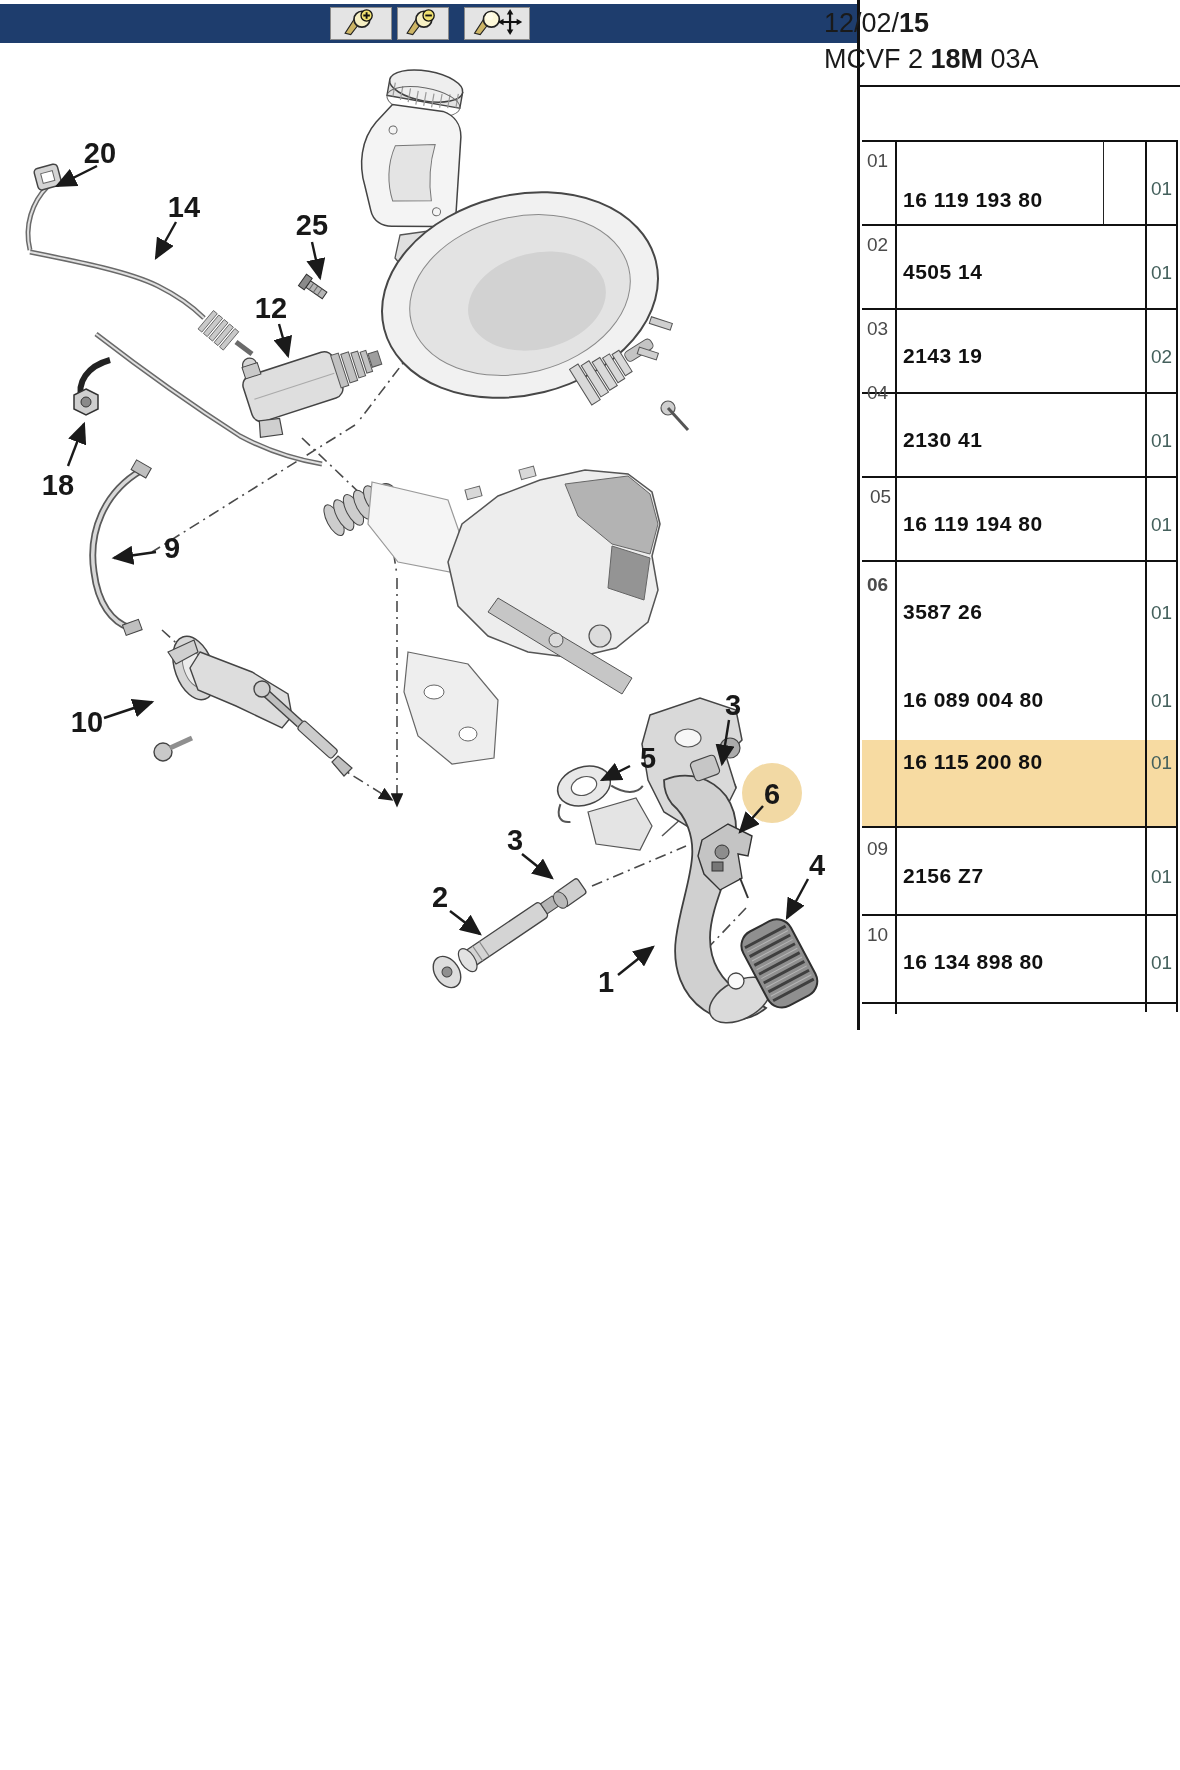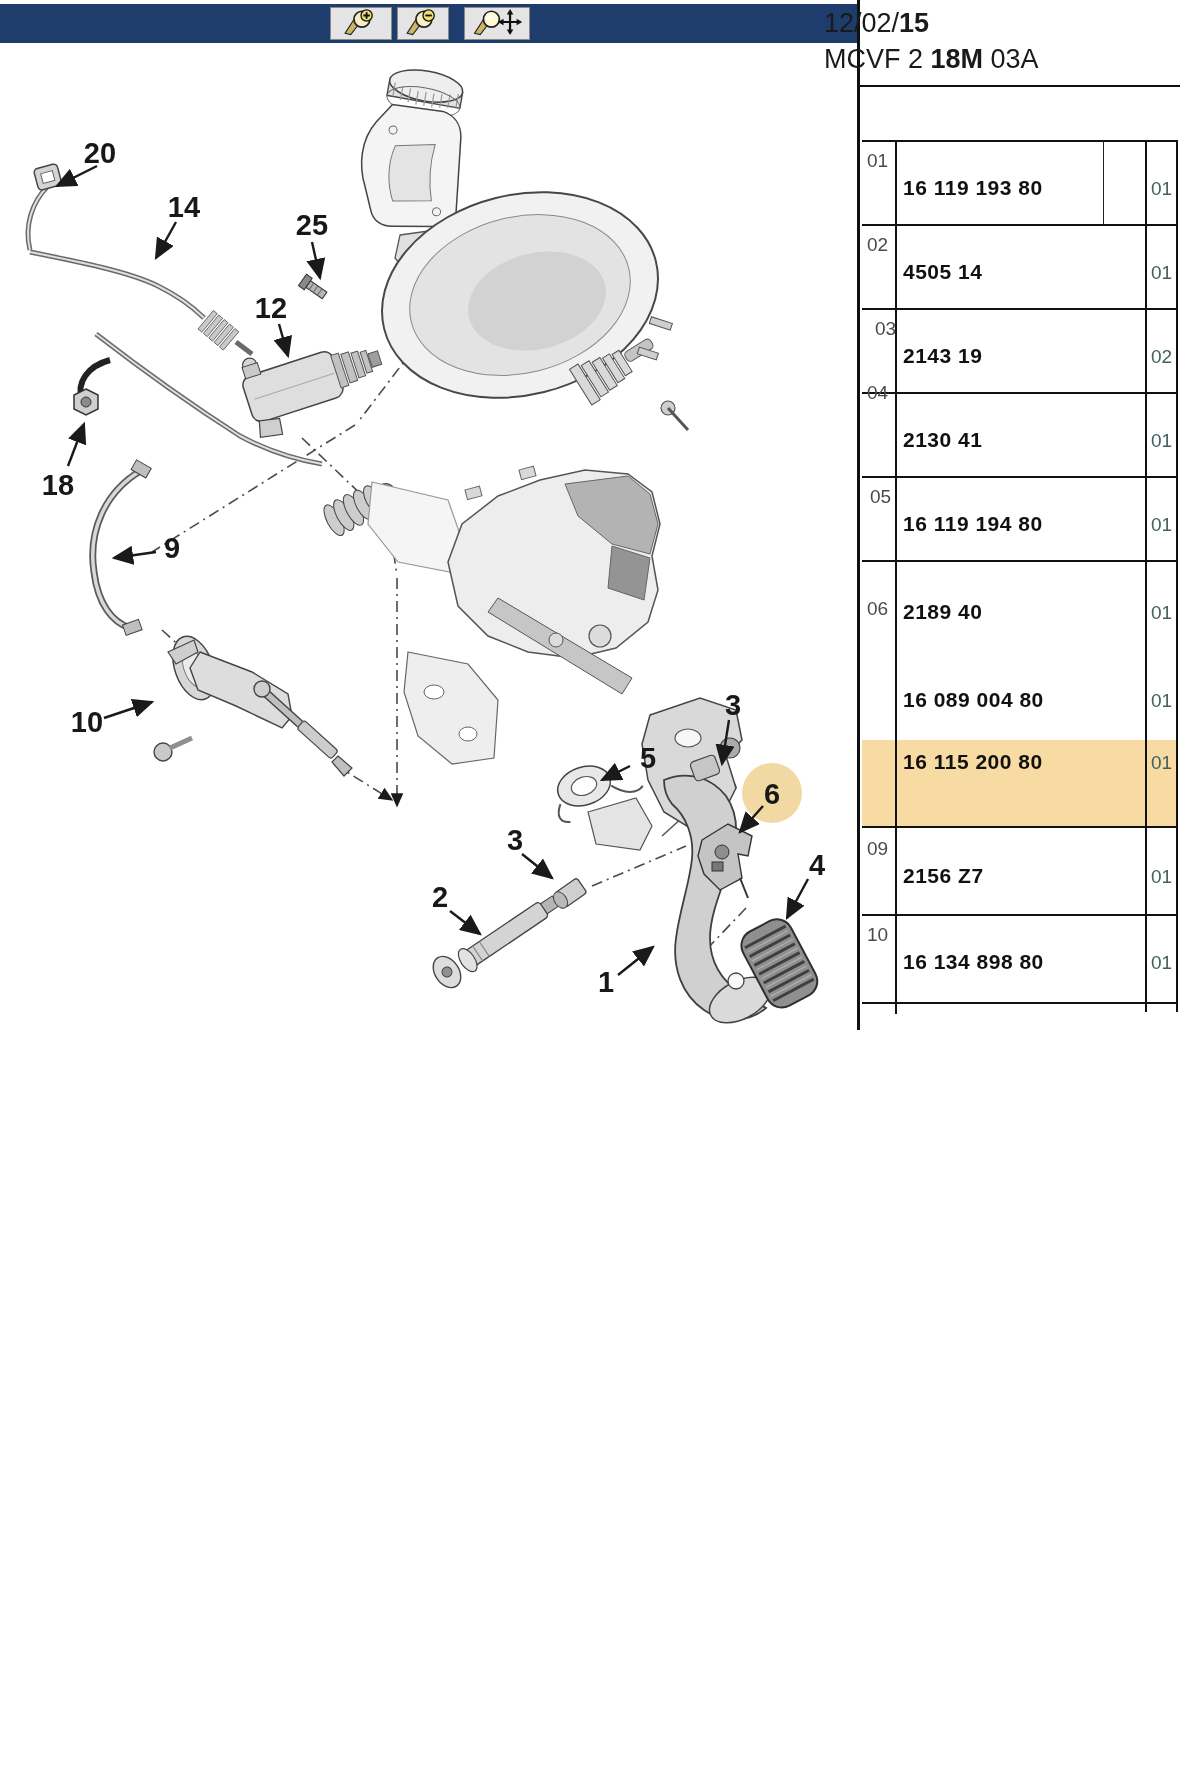--- a/index.html
+++ b/index.html
@@ -326,41 +326,41 @@
 <div class="abs hline gridline" style="left:862px;top:560px;width:316px;height:2px;"></div>
 <div class="abs hline gridline" style="left:862px;top:826px;width:316px;height:2px;"></div>
 <div class="abs hline gridline" style="left:862px;top:914px;width:316px;height:2px;"></div>
 <div class="abs hline gridline" style="left:862px;top:1002px;width:316px;height:2px;"></div>
 <div class="abs vline gridline" style="left:895px;top:140px;width:2px;height:874px;"></div>
 <div class="abs vline gridline" style="left:1103px;top:141px;width:1px;height:83px;background:#222;"></div>
 <div class="abs vline gridline" style="left:1145px;top:140px;width:2px;height:872px;"></div>
 <div class="abs vline gridline" style="left:1176px;top:140px;width:2px;height:872px;"></div>
 
 <div class="cell idx" style="top:150px;">01</div>
-<div class="cell ref" style="top:176px;">16 119 193 80</div>
+<div class="cell ref" style="top:188px;">16 119 193 80</div>
 <div class="cell qty" style="top:178px;">01</div>
 
 <div class="cell idx" style="top:234px;">02</div>
 <div class="cell ref" style="top:260px;">4505 14</div>
 <div class="cell qty" style="top:262px;">01</div>
 
-<div class="cell idx" style="top:318px;margin-left:8px;">03</div>
+<div class="cell idx" style="top:318px;">03</div>
 <div class="cell ref" style="top:344px;">2143 19</div>
 <div class="cell qty" style="top:346px;">02</div>
 
 <div class="cell idx" style="top:382px;">04</div>
 <div class="cell ref" style="top:428px;">2130 41</div>
 <div class="cell qty" style="top:430px;">01</div>
 
 <div class="cell idx" style="top:486px;text-align:center;">05</div>
 <div class="cell ref" style="top:512px;">16 119 194 80</div>
 <div class="cell qty" style="top:514px;">01</div>
 
-<div class="cell idx" style="top:598px;">06</div>
-<div class="cell ref" style="top:600px;">2189 40</div>
+<div class="cell idx" style="top:574px;font-weight:bold;">06</div>
+<div class="cell ref" style="top:600px;">3587 26</div>
 <div class="cell qty" style="top:602px;">01</div>
 <div class="cell ref" style="top:688px;">16 089 004 80</div>
 <div class="cell qty" style="top:690px;">01</div>
 <div class="cell ref" style="top:750px;">16 115 200 80</div>
 <div class="cell qty" style="top:752px;">01</div>
 
 <div class="cell idx" style="top:838px;">09</div>
 <div class="cell ref" style="top:864px;">2156 Z7</div>
 <div class="cell qty" style="top:866px;">01</div>
 

